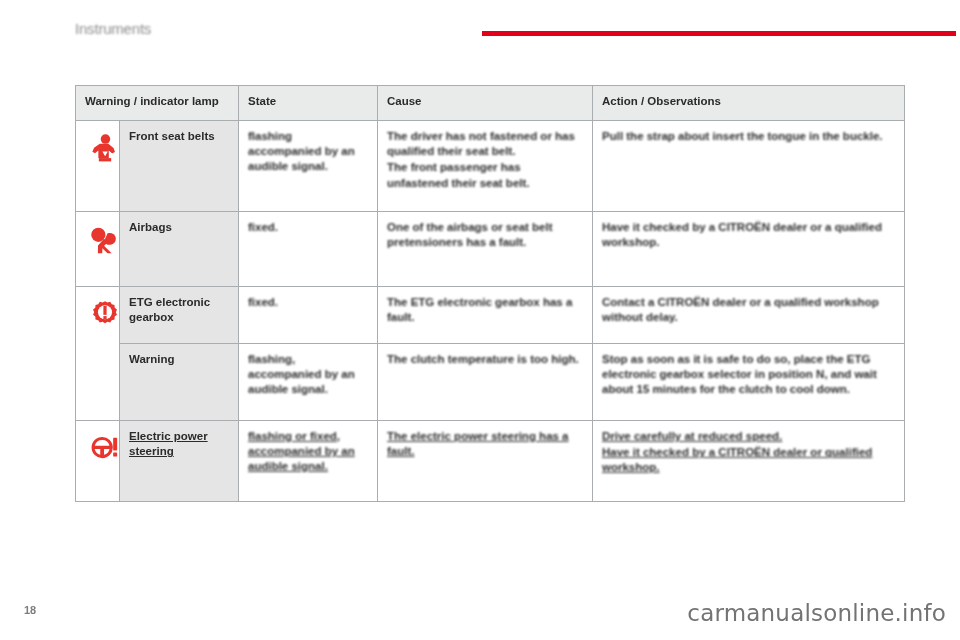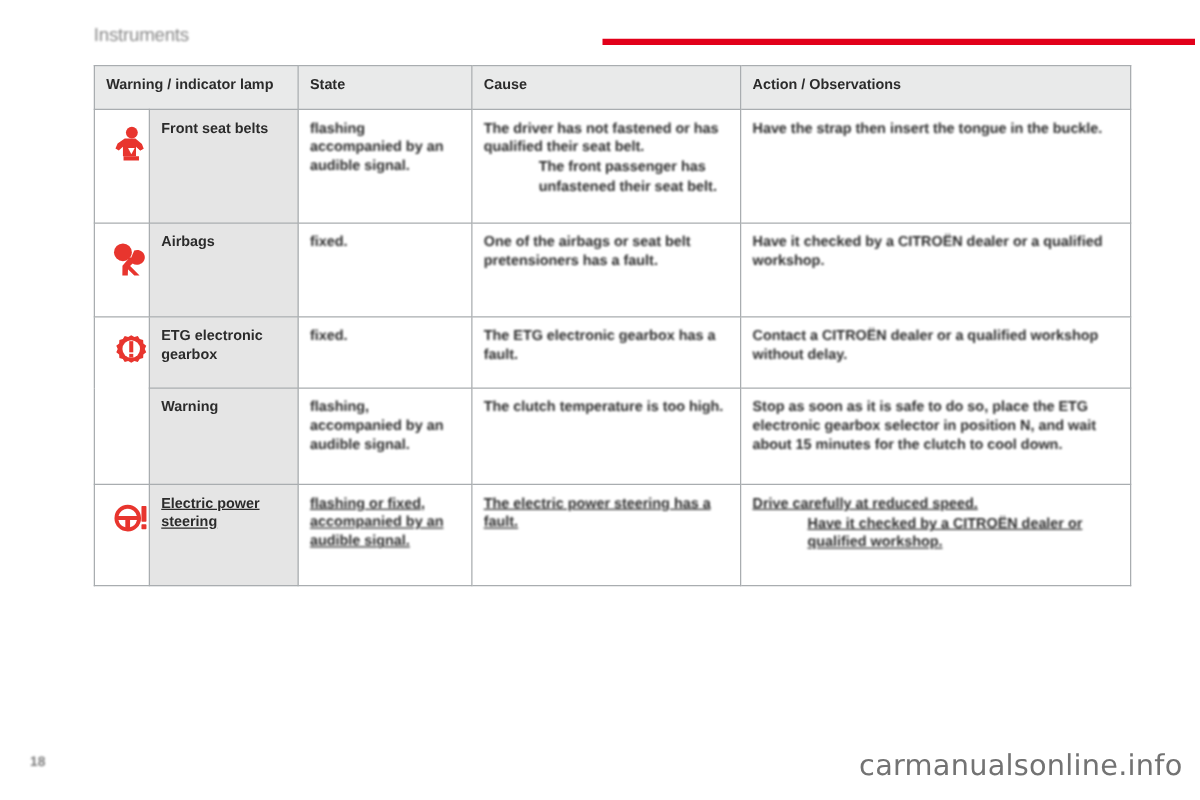--- a/index.html
+++ b/index.html
@@ -40,21 +40,21 @@
     top: 31px;
     width: 474px;
     height: 5px;
     background: #e2001a;
   }
 
   
   .table-wrap {
     position: absolute;
     left: 75px;
-    top: 52px;
+    top: 85px;
     width: 829px;
   }
   table.manual-table {
     border-collapse: collapse;
     width: 829px;
     table-layout: fixed;
     background: #ffffff;
   }
   table.manual-table td,
   table.manual-table th {
@@ -111,21 +111,20 @@
     font-weight: bold;
     color: #232323;
     filter: blur(0.85px);
     -webkit-filter: blur(0.85px);
   }
   td.blur-cell p {
     margin: 0;
   }
   td.blur-cell p + p {
     margin-top: 0.1em;
-    margin-left: 44px;
   }
 
   
   tr.r1 td { height: 72px; }
   tr.r2 td { height: 56px; }
   tr.r3 td { height: 38px; }
   tr.r4 td { height: 58px; }
   tr.r5 td { height: 62px; text-decoration: underline; }
 
   
@@ -187,21 +186,21 @@
             </g>
           </svg>
         </td>
         <td class="lamp-cell">Front seat belts</td>
         <td class="blur-cell">flashing accompanied by an audible signal.</td>
         <td class="blur-cell">
           <p>The driver has not fastened or has qualified their seat belt.</p>
           <p>The front passenger has unfastened their seat belt.</p>
         </td>
         <td class="blur-cell">
-          <p>Have the strap then insert the tongue in the buckle.</p>
+          <p>Pull the strap about insert the tongue in the buckle.</p>
         </td>
       </tr>
 
       <tr class="r2">
         <td class="icon-cell">
           <svg class="icon-box" viewBox="0 0 40 40">
             <g fill="#e8352e">
               <circle cx="13" cy="13.5" r="7.5"></circle>
               <path d="M22.5 12 c4 -1.5 8 0.8 8.8 4.6 c0.7 3.6 -2 7 -5.8 7.4 c-3.2 0.3 -5.6 -1.4 -6.6 -3.6 z"></path>
               <path d="M19 17.5 l3.8 3.8 l-5.5 5.5 l-0.2 6.2 l-4.6 0 l0.1 -8.2 z"></path>

